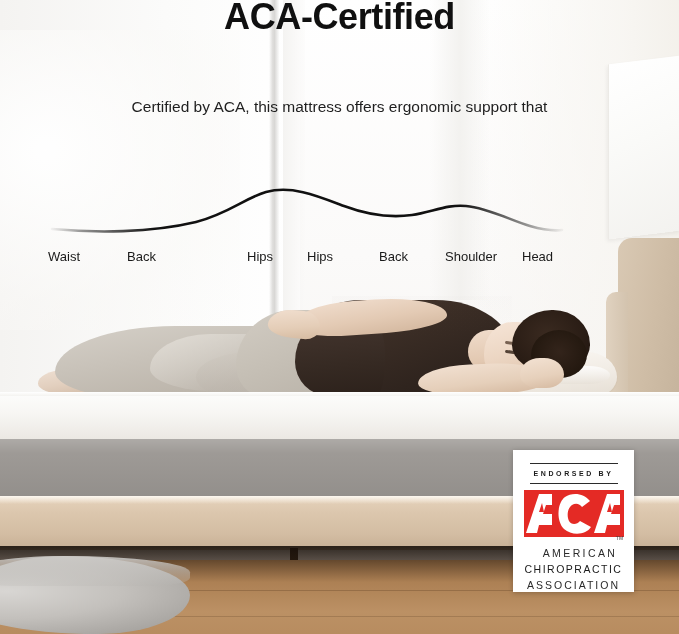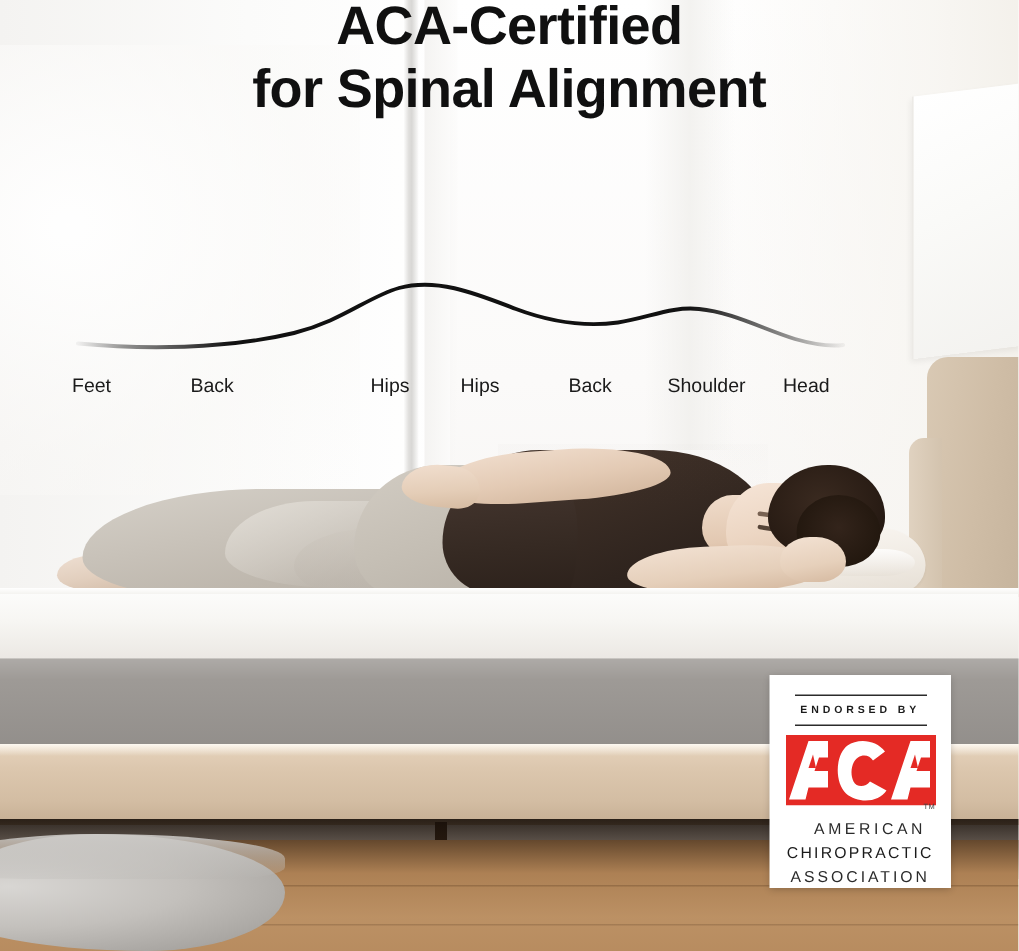--- a/index.html
+++ b/index.html
@@ -450,42 +450,42 @@
   <div class="under-shadow"></div>
   <div class="floor"></div>
   <div class="floor-sheen"></div>
   <div class="floor-plank-a"></div>
   <div class="floor-plank-b"></div>
   <div class="rug"></div>
   <div class="rug-edge"></div>
 
   <div class="headline">
     <div>ACA-Certified</div>
-    <div>for Spinal Alignment</div>
   </div>
 
   <div class="subtitle">
+    <div>Certified by ACA, this mattress offers ergonomic support that</div>
   </div>
 
   <div class="spine-wrap">
     <svg width="679" height="300" viewBox="0 0 679 300">
       <defs>
         <linearGradient id="fadeStroke" x1="0" y1="0" x2="1" y2="0">
           <stop offset="0.00" stop-color="#111111" stop-opacity="0.05"></stop>
           <stop offset="0.06" stop-color="#111111" stop-opacity="0.45"></stop>
           <stop offset="0.20" stop-color="#111111" stop-opacity="1"></stop>
           <stop offset="0.80" stop-color="#111111" stop-opacity="1"></stop>
           <stop offset="0.93" stop-color="#111111" stop-opacity="0.45"></stop>
           <stop offset="1.00" stop-color="#111111" stop-opacity="0.05"></stop>
         </linearGradient>
       </defs>
       <path id="spine-path" fill="none" stroke="url(#fadeStroke)" stroke-width="2.6" stroke-linecap="round" d="M 52,229 C 95,233 150,233 196,222 C 228,214 245,198 266,192 C 292,185 318,196 344,206 C 368,215 390,218 412,215 C 432,212 448,204 466,206 C 488,208 510,220 530,226 C 544,230 554,231 562,230"></path>
     </svg>
     <div id="spine-labels">
-        <div class="spine-label" style="left: 48px; top: 249px;">Feet</div>
+        <div class="spine-label" style="left: 48px; top: 249px;">Waist</div>
         <div class="spine-label" style="left: 127px; top: 249px;">Back</div>
         <div class="spine-label" style="left: 247px; top: 249px;">Hips</div>
         <div class="spine-label" style="left: 307px; top: 249px;">Hips</div>
         <div class="spine-label" style="left: 379px; top: 249px;">Back</div>
         <div class="spine-label" style="left: 445px; top: 249px;">Shoulder</div>
         <div class="spine-label" style="left: 522px; top: 249px;">Head</div>
       </div>
   </div>
 
   <div class="badge">

